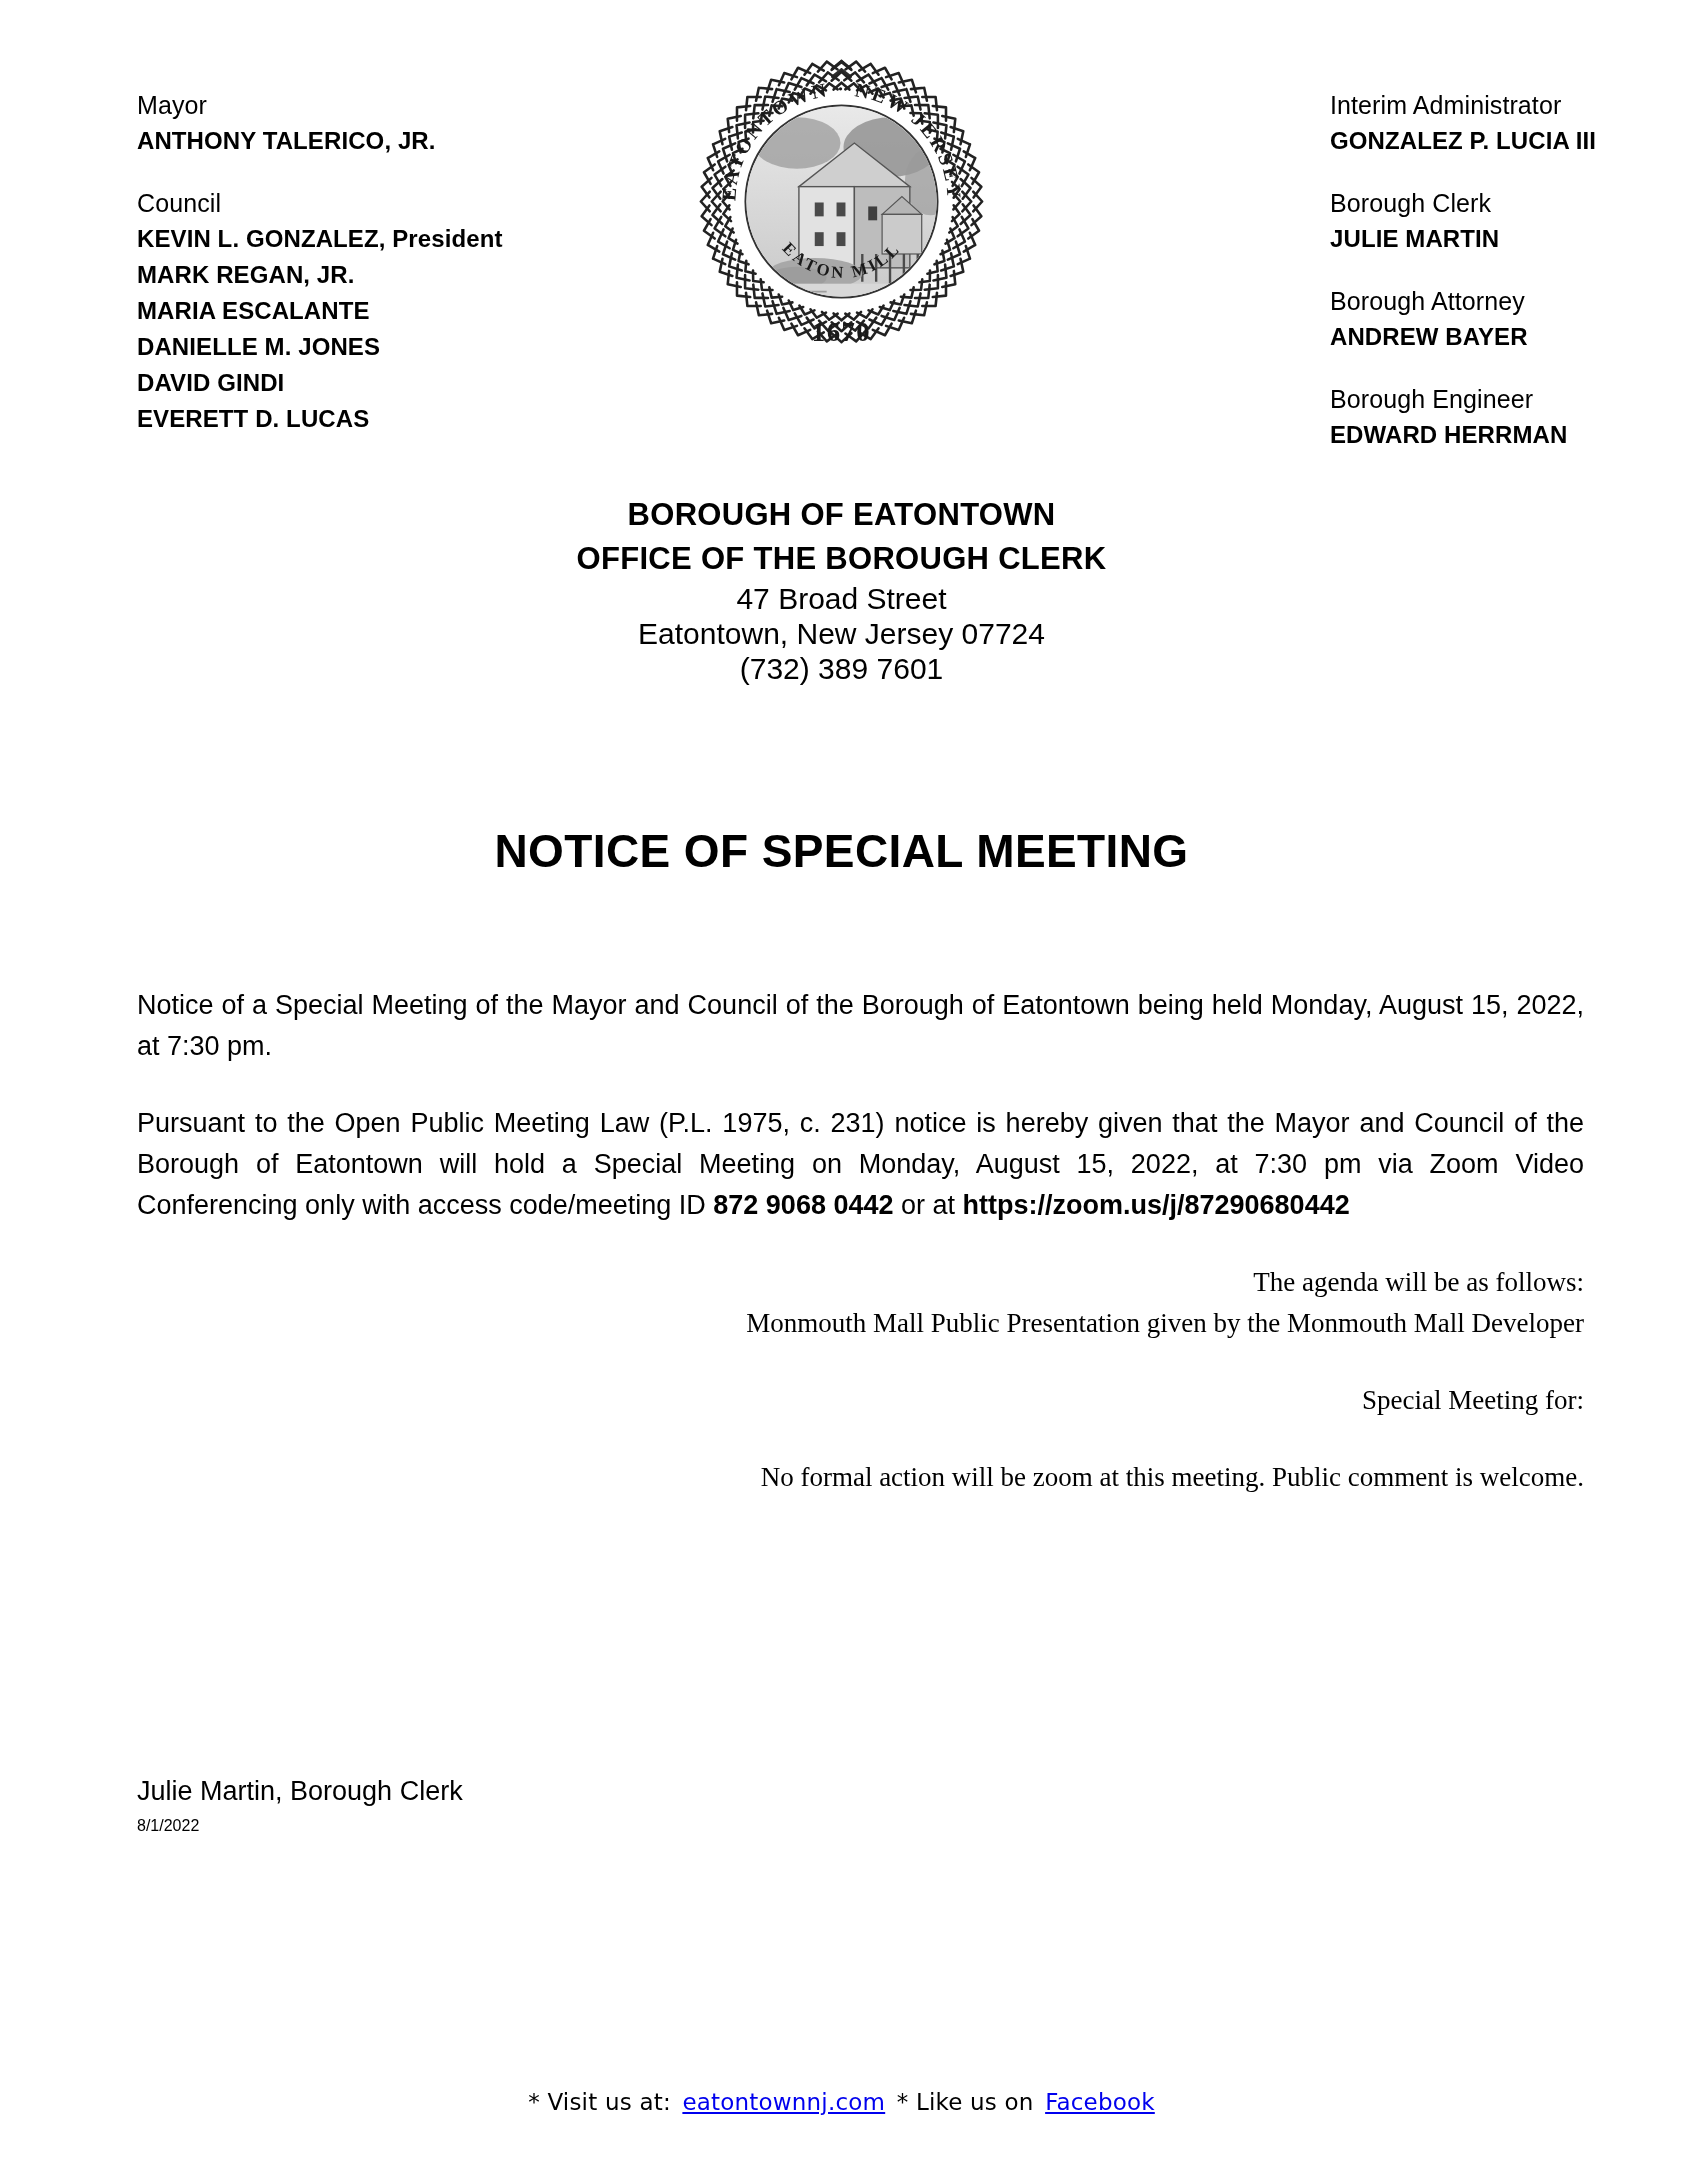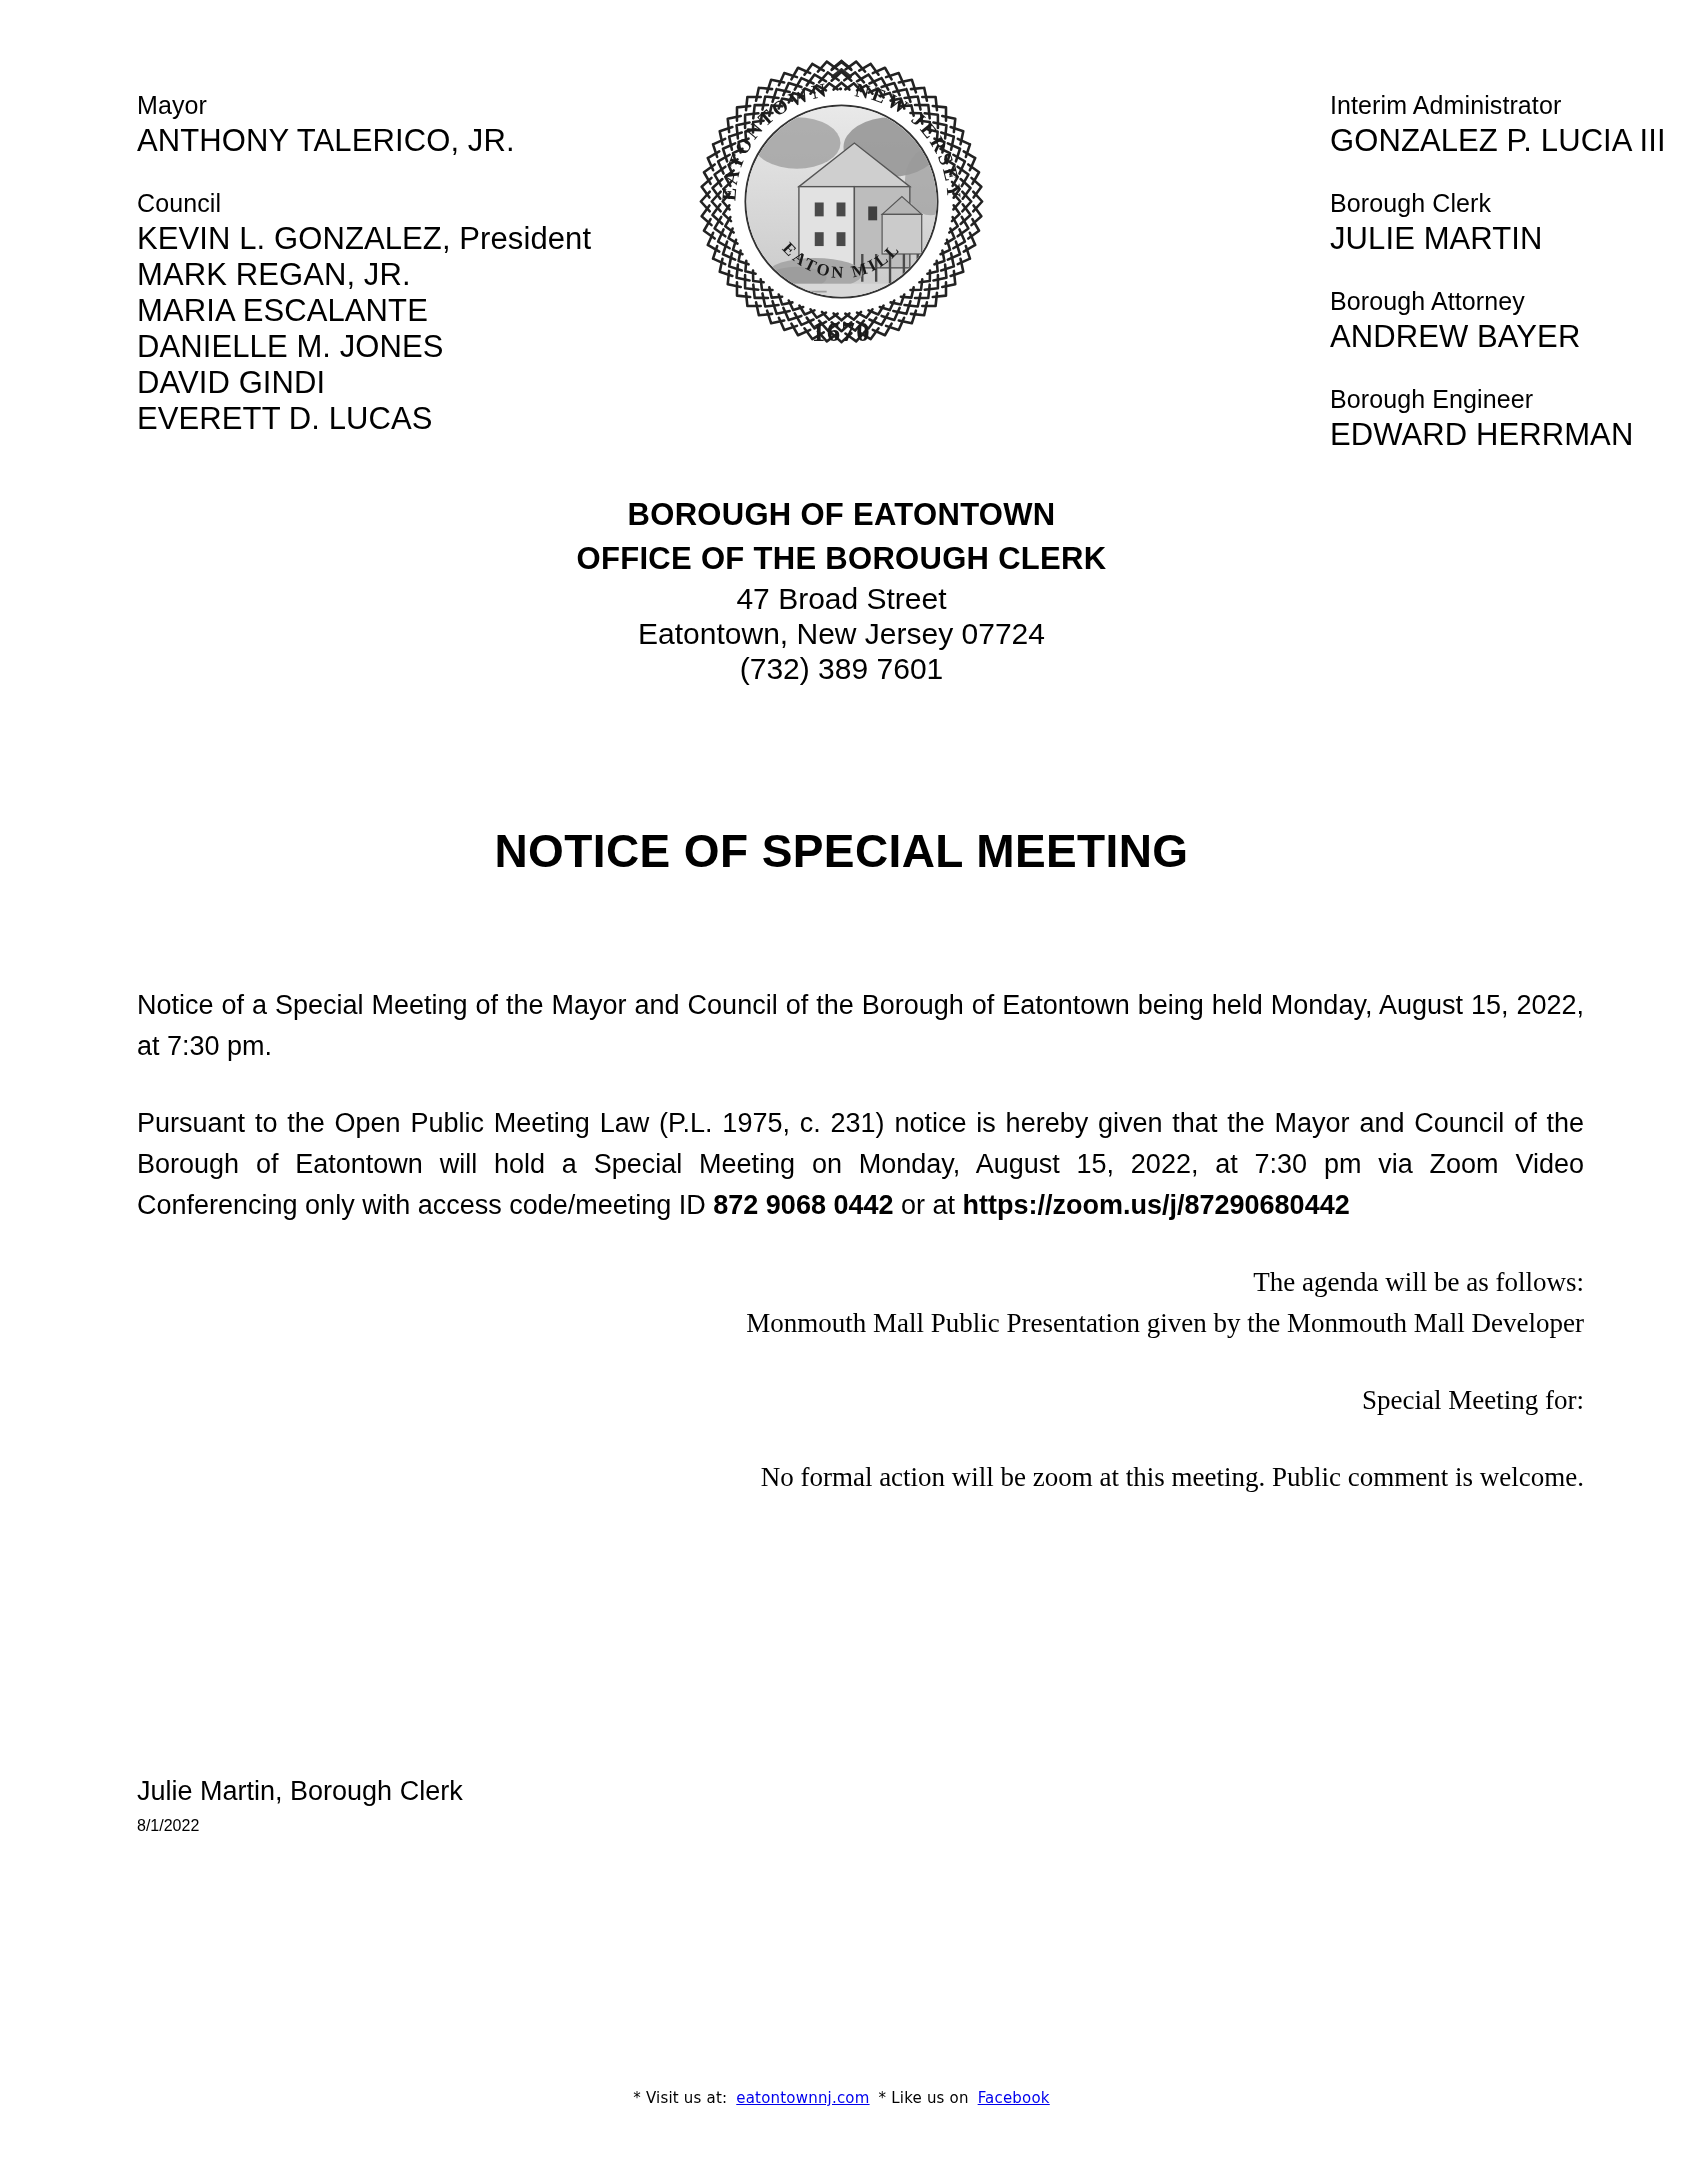--- a/index.html
+++ b/index.html
@@ -38,23 +38,23 @@
     width: 327px;
   }
   .role {
     font-size: 25px;
     line-height: 36px;
     font-weight: 400;
     letter-spacing: 0.1px;
     white-space: nowrap;
   }
   .person {
-    font-size: 31px;
+    font-size: 24px;
     line-height: 36px;
-    font-weight: 400;
+    font-weight: 700;
     letter-spacing: 0.1px;
     white-space: nowrap;
   }
   .grp { margin-bottom: 26px; }
   .grp:last-child { margin-bottom: 0; }
 
   
   .seal-wrap {
     position: absolute;
     left: 0;
@@ -135,21 +135,21 @@
     font-weight: 400;
   }
 
   
   .footer {
     position: absolute;
     left: 0;
     right: 0;
     top: 2089px;
     text-align: center;
-    font-size: 15px;
+    font-size: 23px;
     font-family: "DejaVu Sans", sans-serif;
     letter-spacing: 0.2px;
   }
   .footer .lnk {
     color: #0000ee;
     text-decoration: underline;
   }
   .footer .sep { margin: 0 2px; }
 </style>
 </head>

